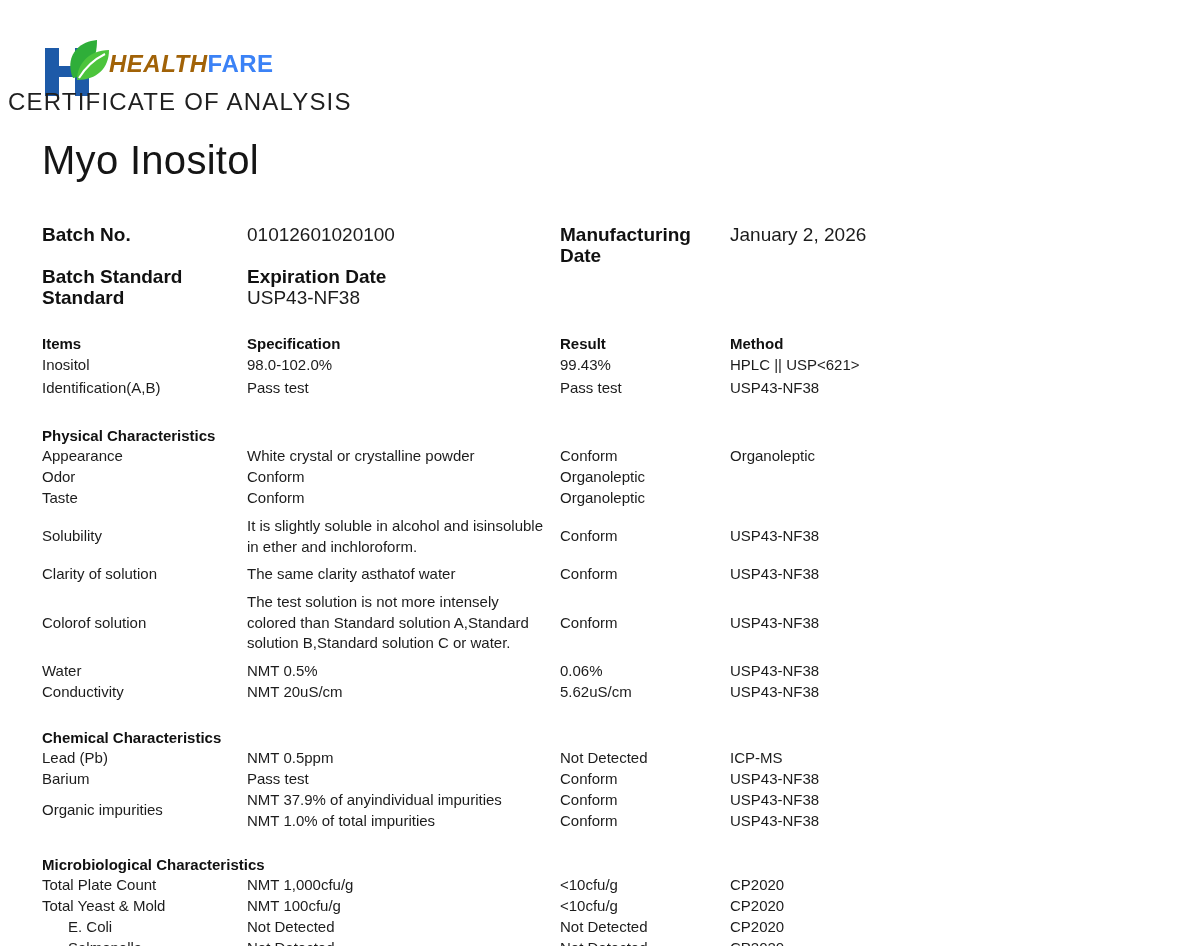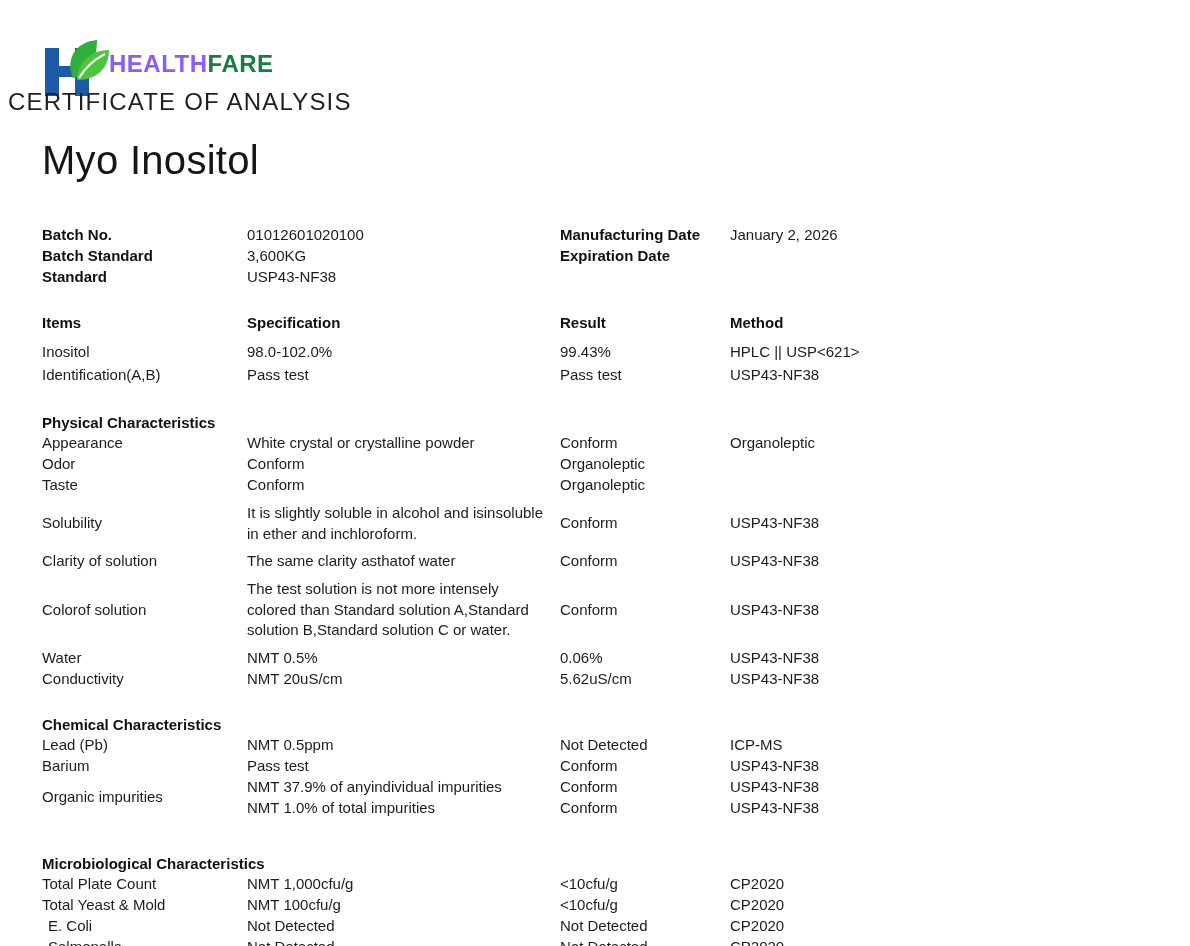--- a/index.html
+++ b/index.html
@@ -7,48 +7,48 @@
   body { font-family:"Liberation Sans", sans-serif; color:#1c1c1c; }
   .page { position:relative; width:1190px; height:946px; background:#fff; }
 
   
   .header { position:relative; height:132px; }
   .logo { position:absolute; left:45px; top:44px; display:flex; align-items:center; }
   .logo-mark { position:relative; width:62px; height:54px; }
   .logo-mark svg { position:absolute; left:0; top:0; }
   .logo-mark .leaves { left:22px; top:-6px; }
   .logo-text { font-size:24px; font-weight:bold; letter-spacing:0.5px; margin-left:2px; margin-top:-14px; }
-  .lt-blue { color:#8b5cf6; }
-  .lt-green { color:#15803d; }
+  .lt-blue { color:#a16207;font-style:italic; }
+  .lt-green { color:#3b82f6; }
   .doc-title { position:absolute; left:8px; top:88px; width:100%; text-align:left;
                font-size:24px; letter-spacing:1.2px; color:#1f1f1f; }
 
   
   .product { margin:10px 0 0 42px; font-size:40px; line-height:36px; font-weight:500; color:#151515; letter-spacing:0.3px; }
 
   
   .batch { margin:46px 0 0 42px; }
-  .batch .brow { display:grid; grid-template-columns:205px 313px 170px auto; line-height:21px; font-size:15px; }
+  .batch .brow { display:grid; grid-template-columns:205px 313px 170px auto; line-height:21px; font-size:19px; }
   .batch .blabel { font-weight:bold; color:#111; }
 
   
   .coa { margin:26px 0 0 42px; font-size:15px; }
   .coa .row { display:grid; grid-template-columns:205px 313px 170px auto; align-items:center;
               line-height:20.5px; min-height:21px; }
-  .coa .row.head { font-weight:bold; margin-bottom:8px; }
+  .coa .row.head { font-weight:bold; margin-bottom:0; }
   .coa .row.head .c { color:#111; }
   .coa .c { padding-right:14px; }
   .coa .row.tall { margin:7px 0; }
   .coa .row.gap-sm { margin-top:2px; }
   .coa .subwrap { grid-column:2 / 5; display:flex; flex-direction:column; }
   .coa .subrow { display:grid; grid-template-columns:313px 170px auto; line-height:20.5px; min-height:21px; }
-  .coa .indent .item { padding-left:6px; }
+  .coa .indent .item { padding-left:6px;margin-left:20px; }
   .coa .section-title { font-weight:bold; line-height:21px; margin-top:26px; color:#111; }
   .coa .section-title.sec2 { margin-top:24px; }
-  .coa .section-title.sec3 { margin-top:34px; }
+  .coa .section-title.sec3 { margin-top:22px; }
 </style>
 </head>
 <body>
 
 <div class="page">
 
   <div class="header">
     <div class="logo">
       <div class="logo-mark">
         <svg width="62" height="54" viewBox="0 0 62 54">
@@ -71,21 +71,20 @@
 
   <div class="batch" id="batch">
       <div class="brow">
         <div class="blabel">Batch No.</div>
         <div class="bvalue">01012601020100</div>
         <div class="blabel">Manufacturing Date</div>
         <div class="bvalue">January 2, 2026</div>
       </div>
       <div class="brow">
         <div class="blabel">Batch Standard</div>
-        <div class="bvalue">3,600KG</div>
         <div class="blabel">Expiration Date</div>
       </div>
       <div class="brow">
         <div class="blabel">Standard</div>
         <div class="bvalue">USP43-NF38</div>
         <div class="blabel"></div>
         <div class="bvalue"></div>
       </div>
     </div>
 

